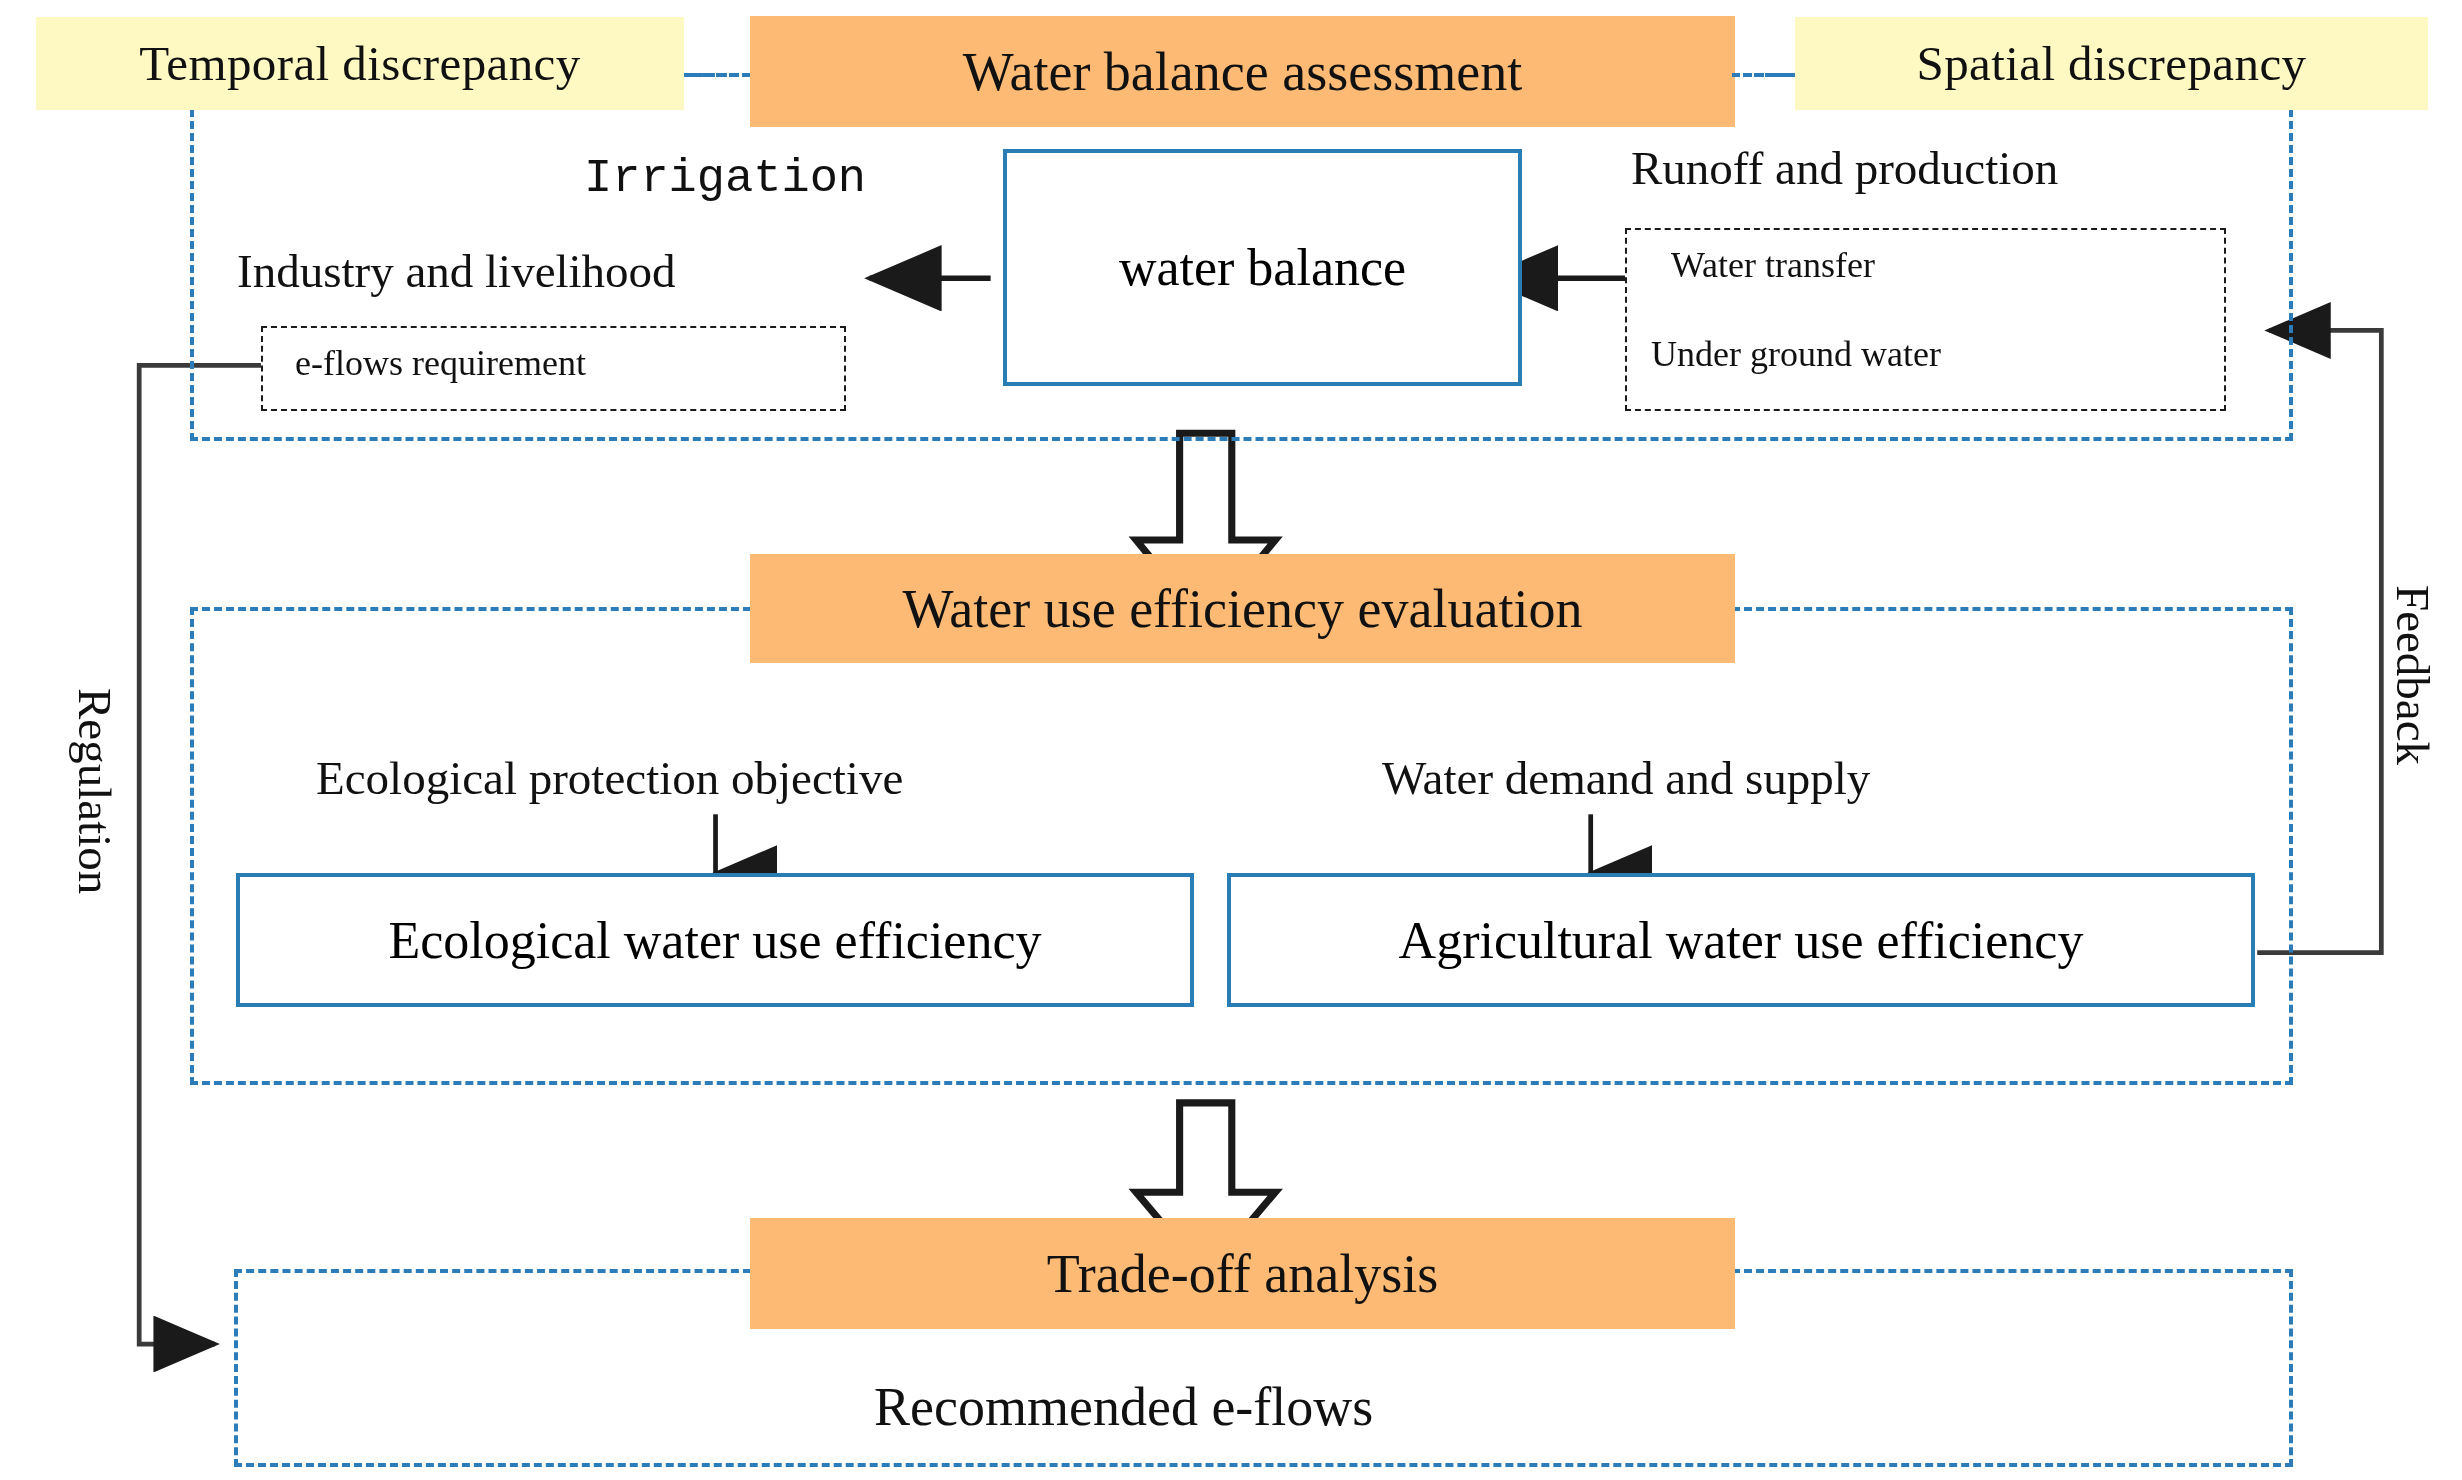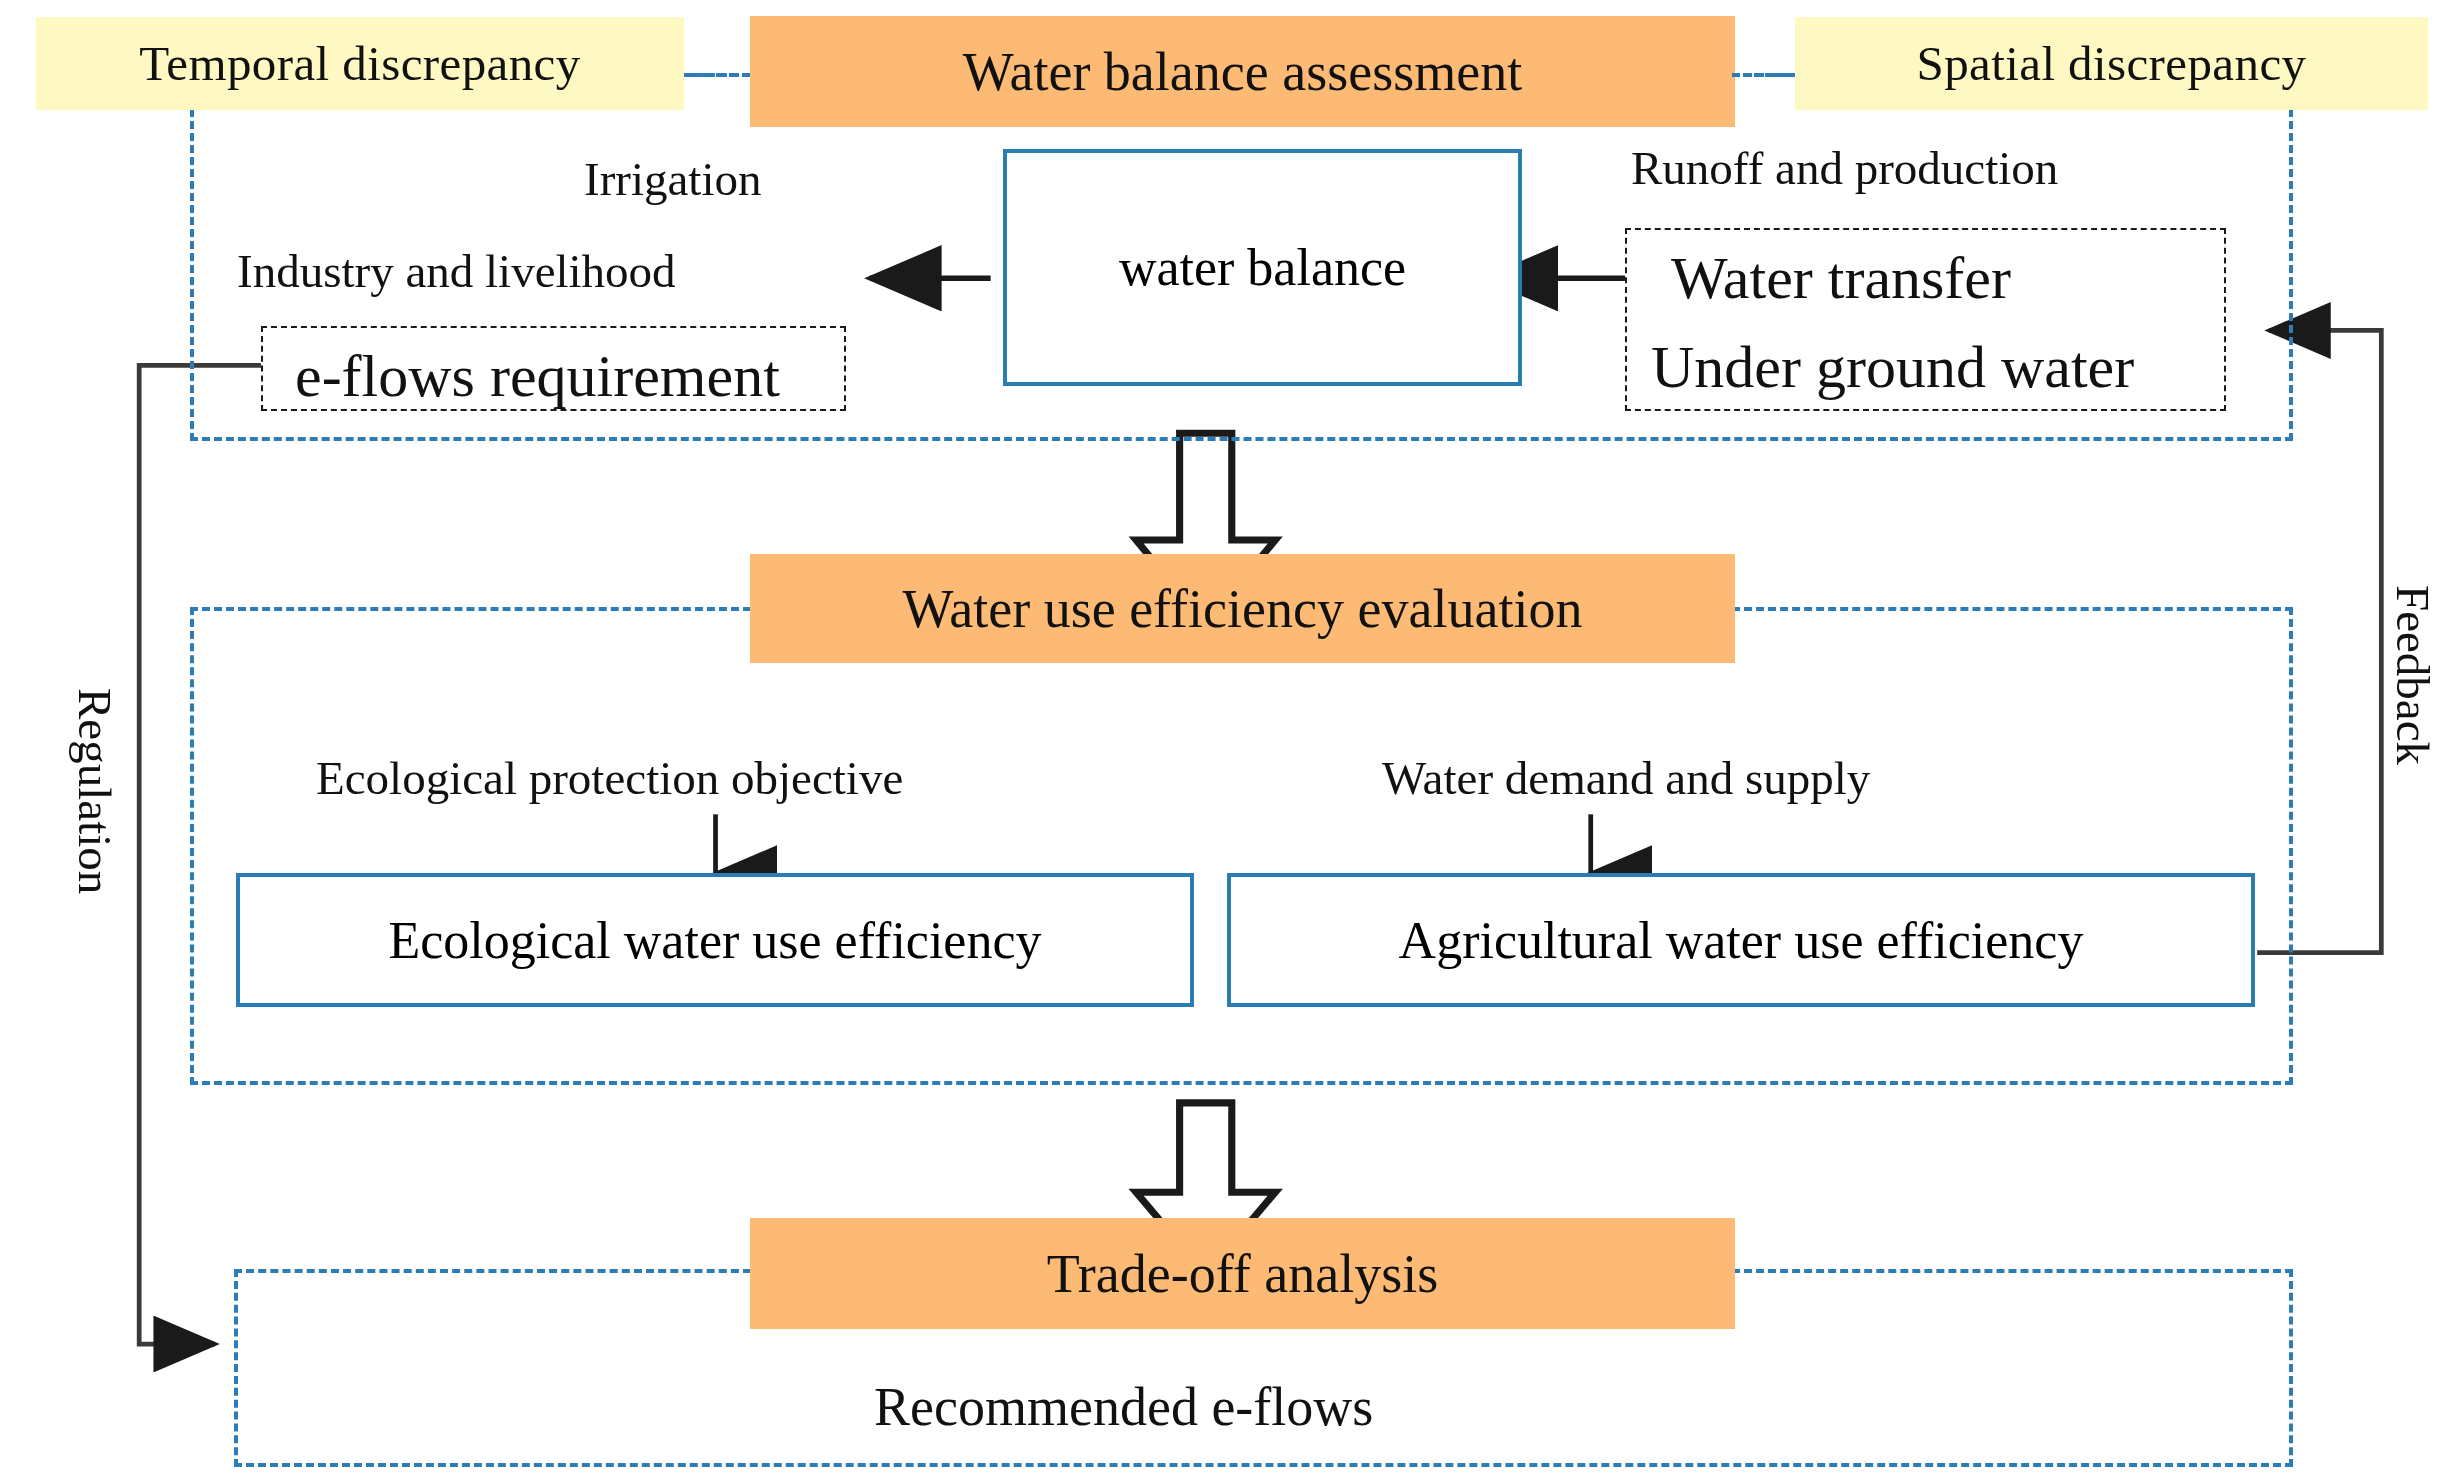--- a/index.html
+++ b/index.html
@@ -33,21 +33,21 @@
     font-size:52px; white-space:nowrap; color:#000;
   }
 
   
   .dashdot-box {
     border:2.4px dashed #1a1a1a; box-sizing:border-box; background:#fff;
   }
 
   
   .lbl { font-size:47px; white-space:nowrap; color:#111; }
-  .lbl-sm { font-size:60px; white-space:nowrap; color:#111; }
+  .lbl-sm { font-size:36px; white-space:nowrap; color:#111; }
 
   .vert-text {
     font-size:47px; white-space:nowrap; color:#111;
     transform-origin: left top;
   }
 
   svg.overlay { position:absolute; left:0; top:0; width:2462px; height:1480px; pointer-events:none; }
 </style>
 </head>
 <body>
@@ -110,21 +110,21 @@
   </div>
 
   <div class="abs dash-line-h" style="left:690px; top:73px; width:60px;"></div>
 
   <div class="abs chip-dark" style="left:1795px; top:17.4px; width:633px; height:93px;">
     <span>Spatial discrepancy</span>
   </div>
 
   <div class="abs dash-line-h" style="left:1732px; top:73px; width:63px;"></div>
 
-  <div class="abs lbl" style="left:584px; top:152px;">Irrigation</div>
+  <div class="abs lbl" style="left:584px; top:152px;font-family:Liberation Mono, monospace;">Irrigation</div>
 
   <div class="abs lbl" style="left:237px; top:244px;">Industry and livelihood</div>
 
   <div class="abs dashdot-box" style="left:261px; top:326px; width:585px; height:85px;">
     <div class="lbl-sm" style="position:absolute; left:32px; top:14.2px;">e-flows requirement</div>
   </div>
 
   <div class="abs blue-box" style="left:1003px; top:149px; width:519px; height:237px;">
     <span>water balance</span>
   </div>

